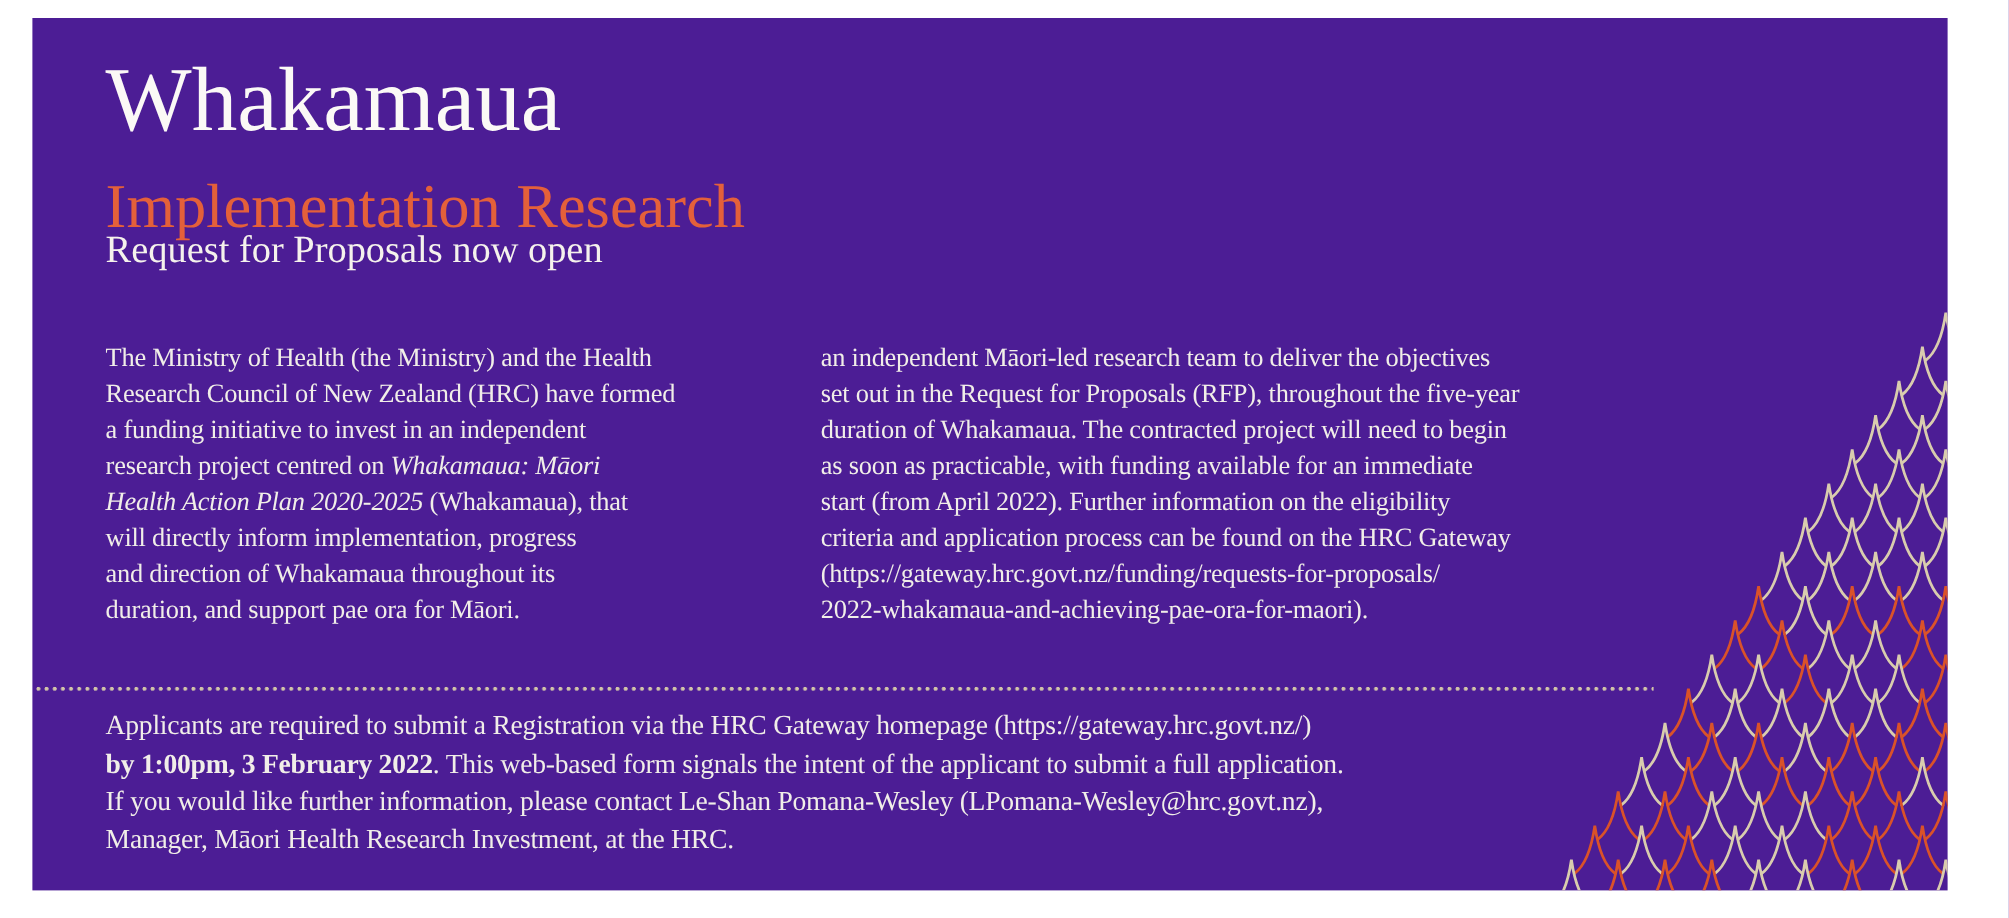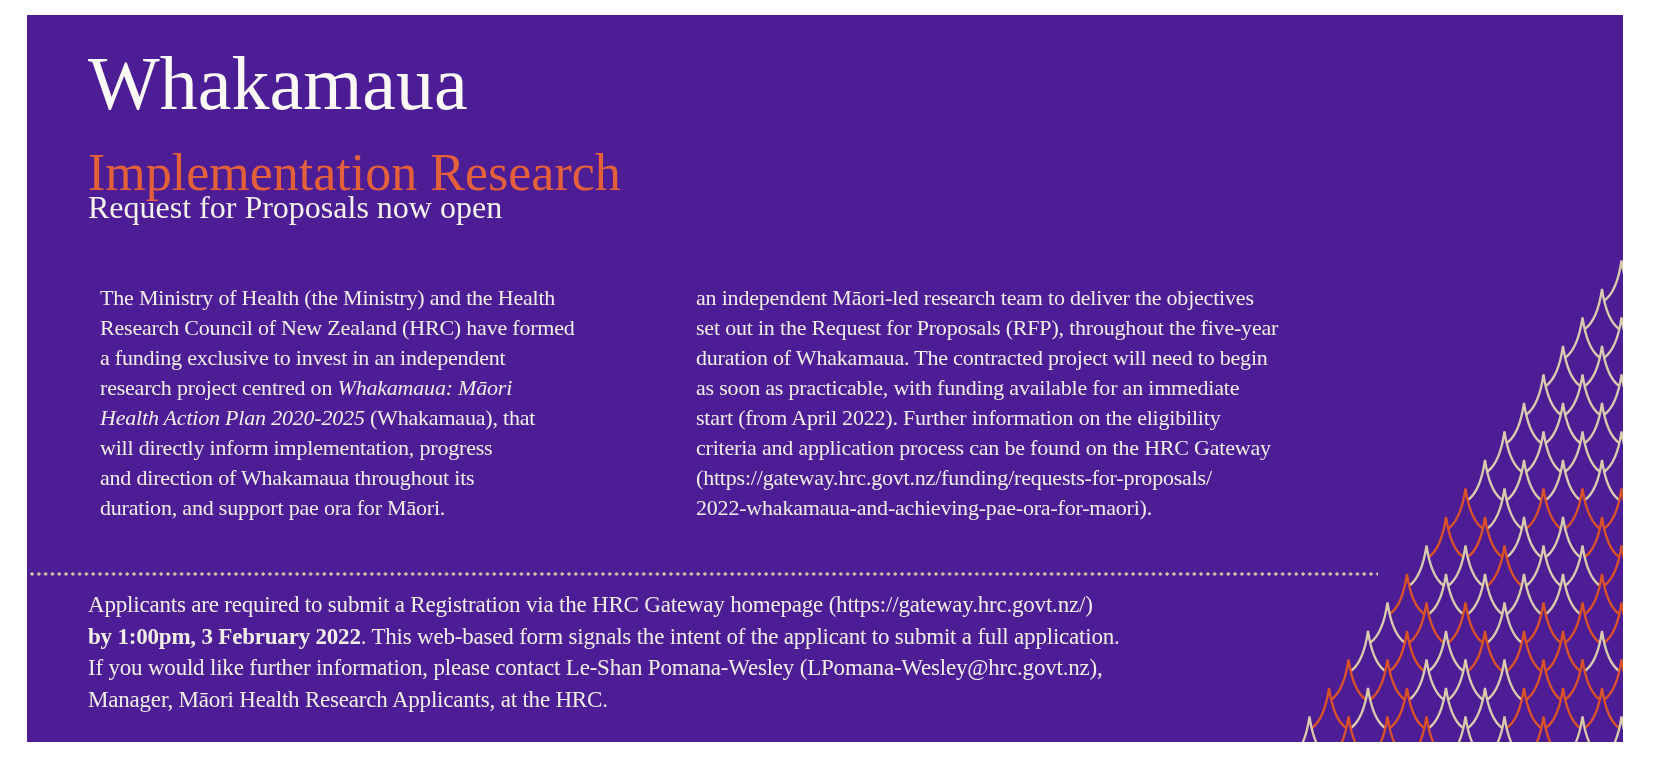--- a/index.html
+++ b/index.html
@@ -20,21 +20,21 @@
   .title2{
     position:absolute;left:61px;top:99px;
     font-size:52px;line-height:76px;color:#e4603a;white-space:nowrap;margin-top:21px;
   }
   .subtitle{
     position:absolute;left:61px;top:172px;
     font-size:32px;line-height:40px;color:#f5f2ec;white-space:nowrap;
   }
   .col{
     position:absolute;top:268px;color:#f1eee8;
-    font-size:22px;letter-spacing:-0.2px;margin-left:12px;
+    font-size:22px;letter-spacing:-0.2px;
   }
   .col .tline{height:30px;line-height:30px;white-space:nowrap;}
   .col-left{left:61px;width:575px;}
   .col-right{left:657px;width:660px;}
   .it{font-style:italic;}
   .bd{font-weight:bold;}
   .divider{
     position:absolute;left:3px;top:556px;width:1348px;height:6px;
     background-image:radial-gradient(circle at 2px 3px, #d2c5a8 1.4px, rgba(0,0,0,0) 1.9px);
     background-size:6.8px 6px;background-repeat:repeat-x;
@@ -157,21 +157,21 @@
       <path d="M -17 40 C -7 32.5 -2.6 18 0 0 C 2.6 18 7 32.5 17 40" transform="translate(1263 730)" fill="none" stroke="#da5229" stroke-width="2.3" stroke-linecap="round"></path>
     </svg>
 
   <div class="title1">Whakamaua</div>
   <div class="title2">Implementation Research</div>
   <div class="subtitle">Request for Proposals now open</div>
 
   <div class="col col-left">
       <div class="tline"><span>The Ministry of Health (the Ministry) and the Health</span></div>
       <div class="tline"><span>Research Council of New Zealand (HRC) have formed</span></div>
-      <div class="tline"><span>a funding exclusive to invest in an independent</span></div>
+      <div class="tline"><span>a funding initiative to invest in an independent</span></div>
       <div class="tline"><span>research project centred on </span><span class="it">Whakamaua: Māori</span></div>
       <div class="tline"><span class="it">Health Action Plan 2020-2025</span><span> (Whakamaua), that</span></div>
       <div class="tline"><span>will directly inform implementation, progress</span></div>
       <div class="tline"><span>and direction of Whakamaua throughout its</span></div>
       <div class="tline"><span>duration, and support pae ora for Māori.</span></div>
     </div>
   <div class="col col-right">
       <div class="tline"><span>an independent Māori-led research team to deliver the objectives</span></div>
       <div class="tline"><span>set out in the Request for Proposals (RFP), throughout the five-year</span></div>
       <div class="tline"><span>duration of Whakamaua. The contracted project will need to begin</span></div>
@@ -181,16 +181,16 @@
       <div class="tline"><span>(https://gateway.hrc.govt.nz/funding/requests-for-proposals/</span></div>
       <div class="tline"><span>2022-whakamaua-and-achieving-pae-ora-for-maori).</span></div>
     </div>
 
   <div class="divider"></div>
 
   <div class="footer">
       <div class="tline"><span>Applicants are required to submit a Registration via the HRC Gateway homepage (https://gateway.hrc.govt.nz/)</span></div>
       <div class="tline"><span class="bd">by 1:00pm, 3 February 2022</span><span>. This web-based form signals the intent of the applicant to submit a full application.</span></div>
       <div class="tline"><span>If you would like further information, please contact Le-Shan Pomana-Wesley (LPomana-Wesley@hrc.govt.nz),</span></div>
-      <div class="tline"><span>Manager, Māori Health Research Applicants, at the HRC.</span></div>
+      <div class="tline"><span>Manager, Māori Health Research Investment, at the HRC.</span></div>
     </div>
 
 </div>
 
 </body></html>

